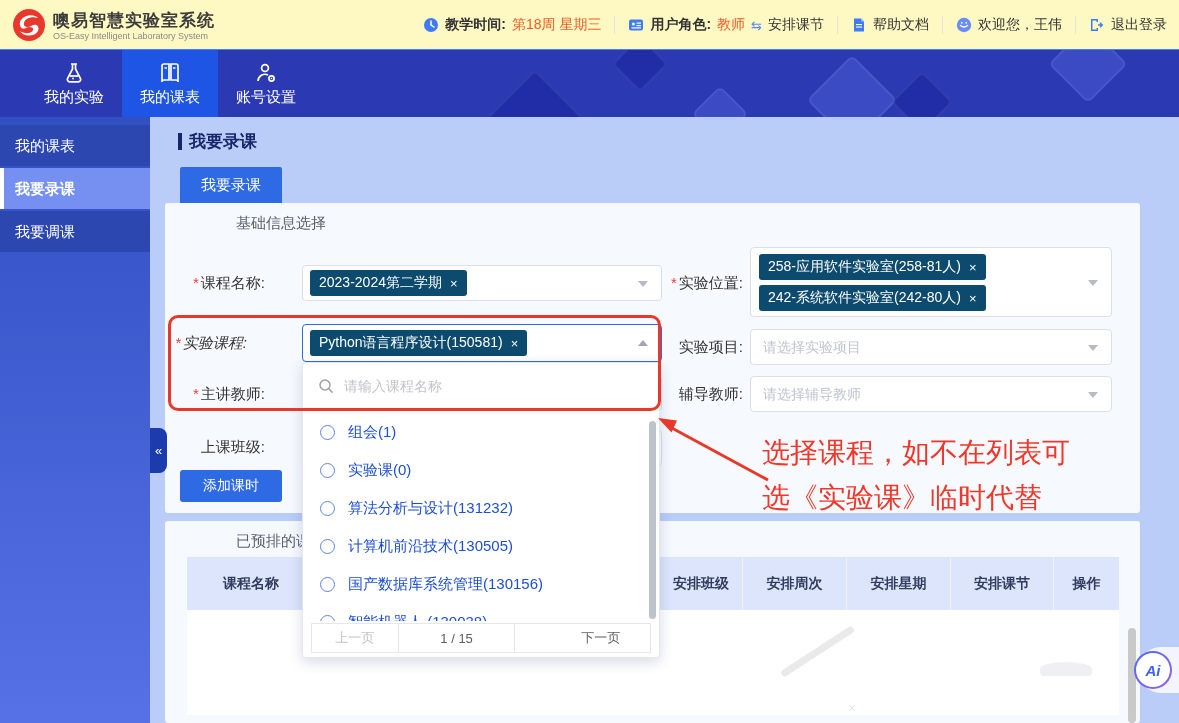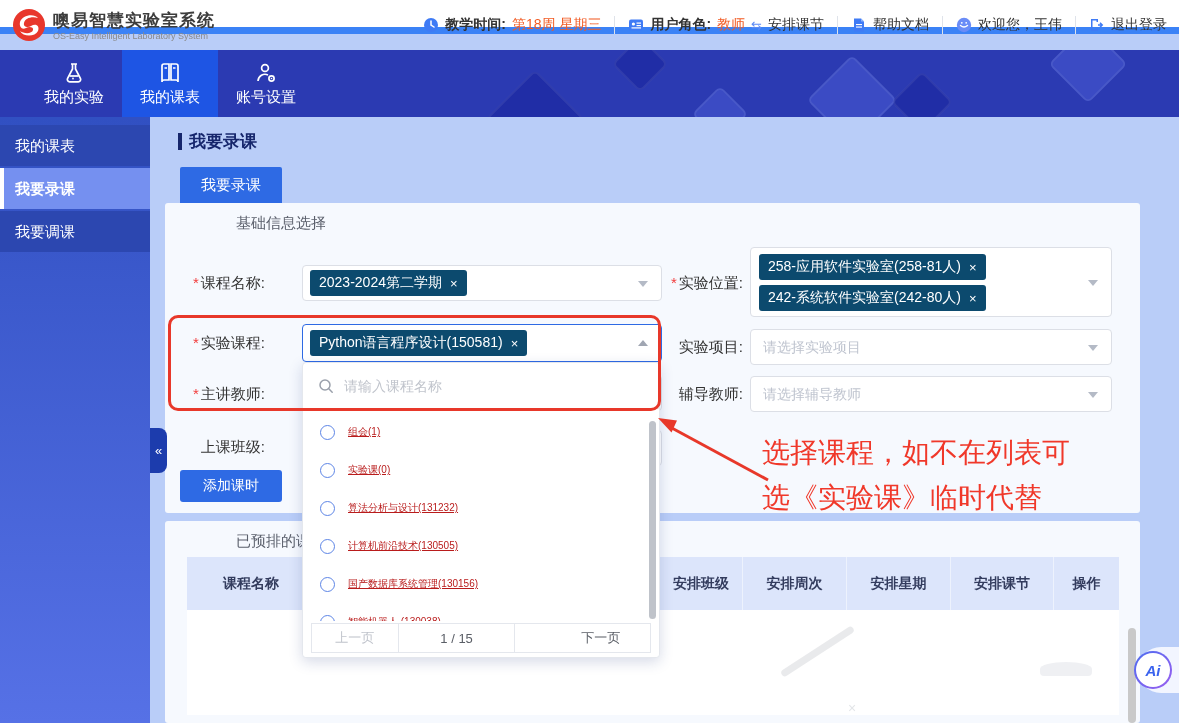--- a/index.html
+++ b/index.html
@@ -1,21 +1,21 @@
 <!DOCTYPE html>
 <html><head>
 <meta charset="utf-8">
 <style>
   * { margin:0; padding:0; box-sizing:border-box; }
   body { font-family:"Liberation Sans","DejaVu Sans",sans-serif; background:#b9cdf8; }
   #app { position:relative; width:1179px; height:723px; overflow:hidden; background:#b9cdf8; }
   .abs { position:absolute; }
 
   
-  .topbar { position:absolute; left:0; top:0; width:1179px; height:34px; background:#ffffff; border-bottom:7px solid #3b82f6; z-index:10; }
+  .topbar { position:absolute; left:0; top:0; width:1179px; height:50px; background:#fef9c3; border-bottom:1px solid #3b82f6; z-index:10; }
   .brand-title { position:absolute; left:53px; top:9px; font-size:17px; font-weight:bold; color:#3c3c3c; letter-spacing:1px; }
   .brand-sub { position:absolute; left:53px; top:31px; font-size:9px; color:#8a8a8a; }
   .hright { position:absolute; right:12px; top:0; height:50px; display:flex; align-items:center; gap:13px; font-size:14px; color:#333;justify-content:flex-end; }
   .hgroup { display:flex; align-items:center; gap:6px; white-space:nowrap; }
   .hsep { width:1px; height:18px; background:#dfe3ea; }
   .orange { color:#f25b24; }
   .hicon { width:16px; height:16px; display:inline-block; flex:0 0 auto; }
 
   
   .navbar { position:absolute; left:0; top:50px; width:1179px; height:67px; background:#2b3ab2; overflow:hidden; z-index:9; }
@@ -56,21 +56,21 @@
   .add-btn { position:absolute; left:180px; top:470px; width:102px; height:32px; background:#2e6ae4; color:#fff; font-size:14px; border:none; border-radius:3px; display:flex; align-items:center; justify-content:center; cursor:pointer; z-index:2; }
 
   
   .dropdown { position:absolute; left:302px; top:362px; width:358px; height:296px; background:#fff; border:1px solid #e4e7ed; border-radius:4px; box-shadow:0 4px 14px rgba(30,50,120,0.18); z-index:50; }
   .dd-search { position:absolute; left:0; top:0; width:100%; height:46px; display:flex; align-items:center; padding-left:15px; gap:10px; border-bottom:1px solid #ececec; }
   .dd-search input { border:none; outline:none; font-size:14px; width:280px; color:#333; font-family:inherit; }
   .dd-search input::placeholder { color:#c0c4cc; }
   .dd-list { position:absolute; left:0; top:46px; width:100%; height:214px; overflow:hidden; }
   .dd-item { height:38px; display:flex; align-items:center; gap:13px; padding-left:17px; cursor:pointer; }
   .dd-radio { width:15px; height:15px; border:1px solid #5d85e6; border-radius:50%; background:#fff; flex:0 0 auto; }
-  .dd-item span.optxt { font-size:10px; color:#b91c1c; white-space:nowrap;text-decoration:underline; }
+  .dd-item span.optxt { font-size:15px; color:#1d4ed8; white-space:nowrap; }
   .dd-pager { position:absolute; left:0; bottom:0; width:100%; height:36px; background:#fff; border-radius:0 0 4px 4px; z-index:2; }
   .dd-pager-row { position:absolute; left:8px; right:8px; top:2px; height:30px; display:flex; }
   .pcell { border:1px solid #e4e7ed; background:#fff; display:flex; align-items:center; justify-content:center; font-size:13px; color:#5a5e66; cursor:pointer; }
   .pcell + .pcell { margin-left:-1px; }
   .pcell.disabled { color:#c0c4cc; cursor:default; }
   .dd-scroll { position:absolute; right:3px; top:58px; width:7px; height:198px; background:#bfc3ca; border-radius:4px; }
 
   
   .thead { position:absolute; left:187px; top:557px; width:932px; height:53px; display:flex; background:#dce5fb; z-index:2; }
   .th { display:flex; align-items:center; justify-content:center; font-size:14px; font-weight:bold; color:#333c5e; border-right:1px solid #edf2fd; }
@@ -244,21 +244,21 @@
       <span>258-应用软件实验室(258-81人)</span>
       <span class="x">×</span>
     </span>
     <span class="tag" style="position:absolute;left:8px;top:37px;">
       <span>242-系统软件实验室(242-80人)</span>
       <span class="x">×</span>
     </span>
     <span class="arrow-down" style="top:32px;"></span>
   </div>
 
-  <div class="lbl" style="left:135px;top:334px;">
+  <div class="lbl" style="left:117px;top:334px;font-style:italic;">
     <span class="req">*</span><span>实验课程:</span>
   </div>
   <div class="sel open" style="left:302px;top:324px;width:360px;height:38px;">
     <span class="tag" style="margin:5px 0 0 7px;">
       <span>Python语言程序设计(150581)</span>
       <span class="x">×</span>
     </span>
     <span class="arrow-up"></span>
   </div>
 

